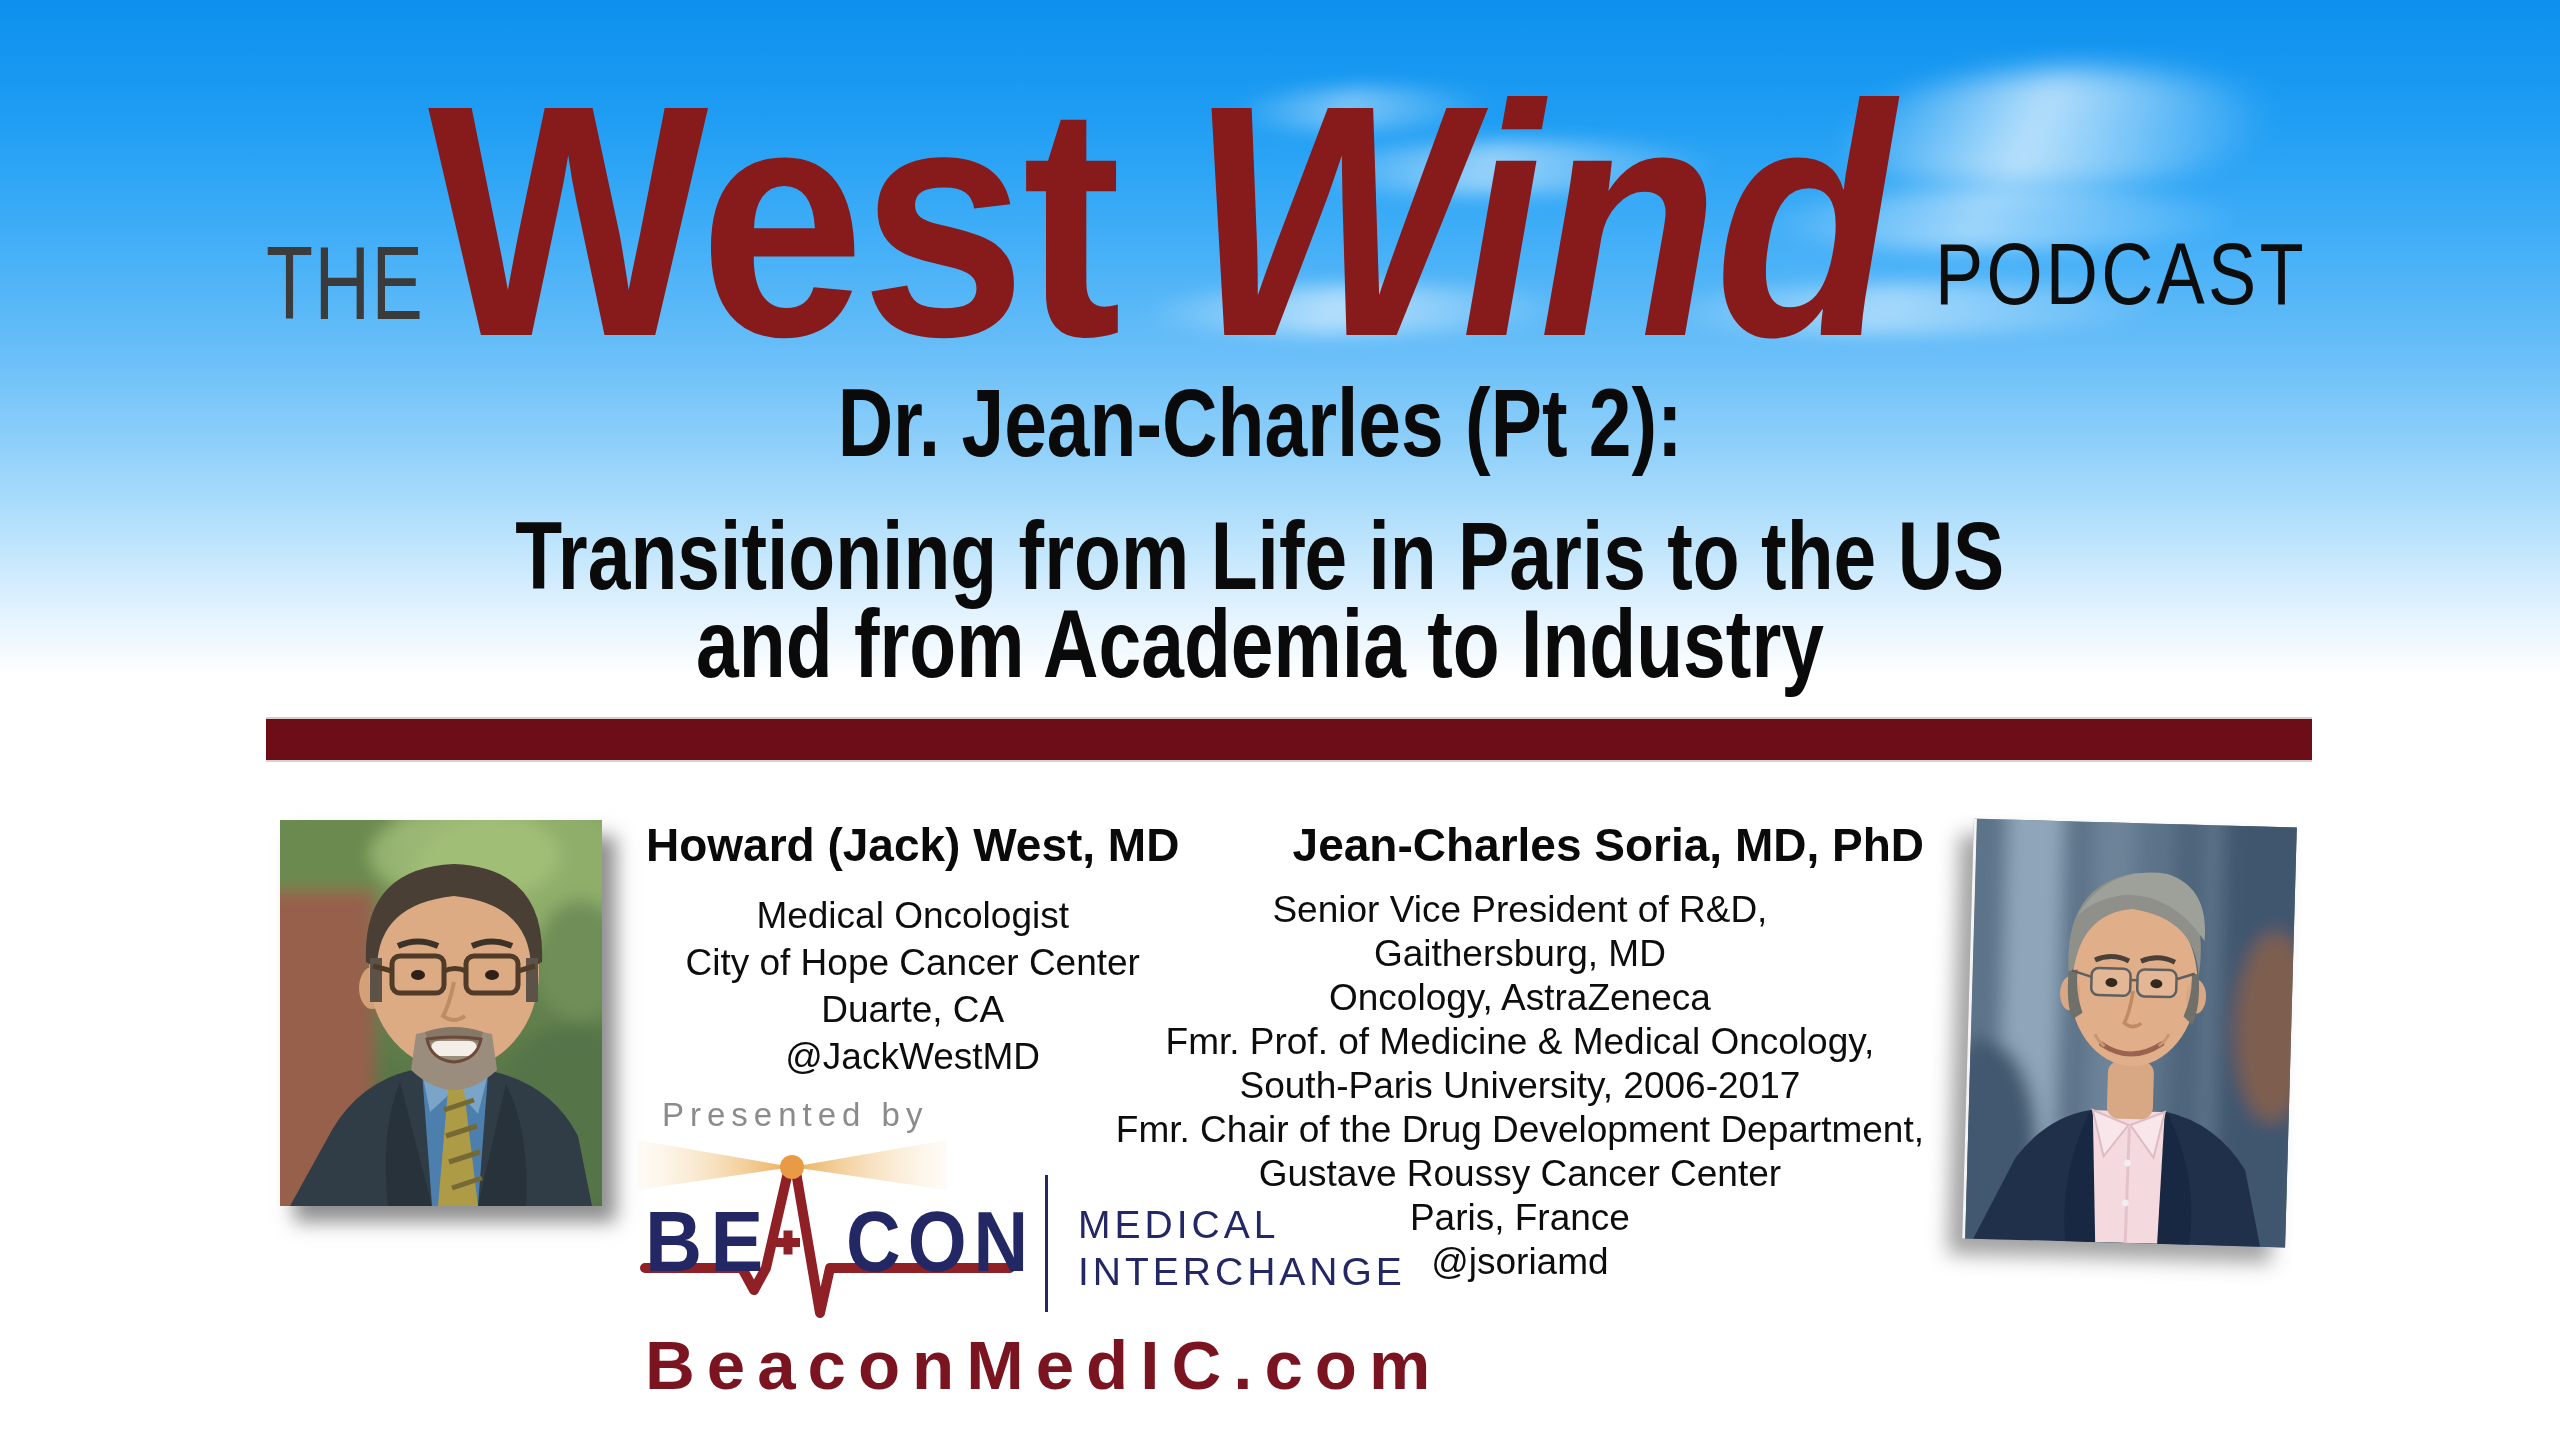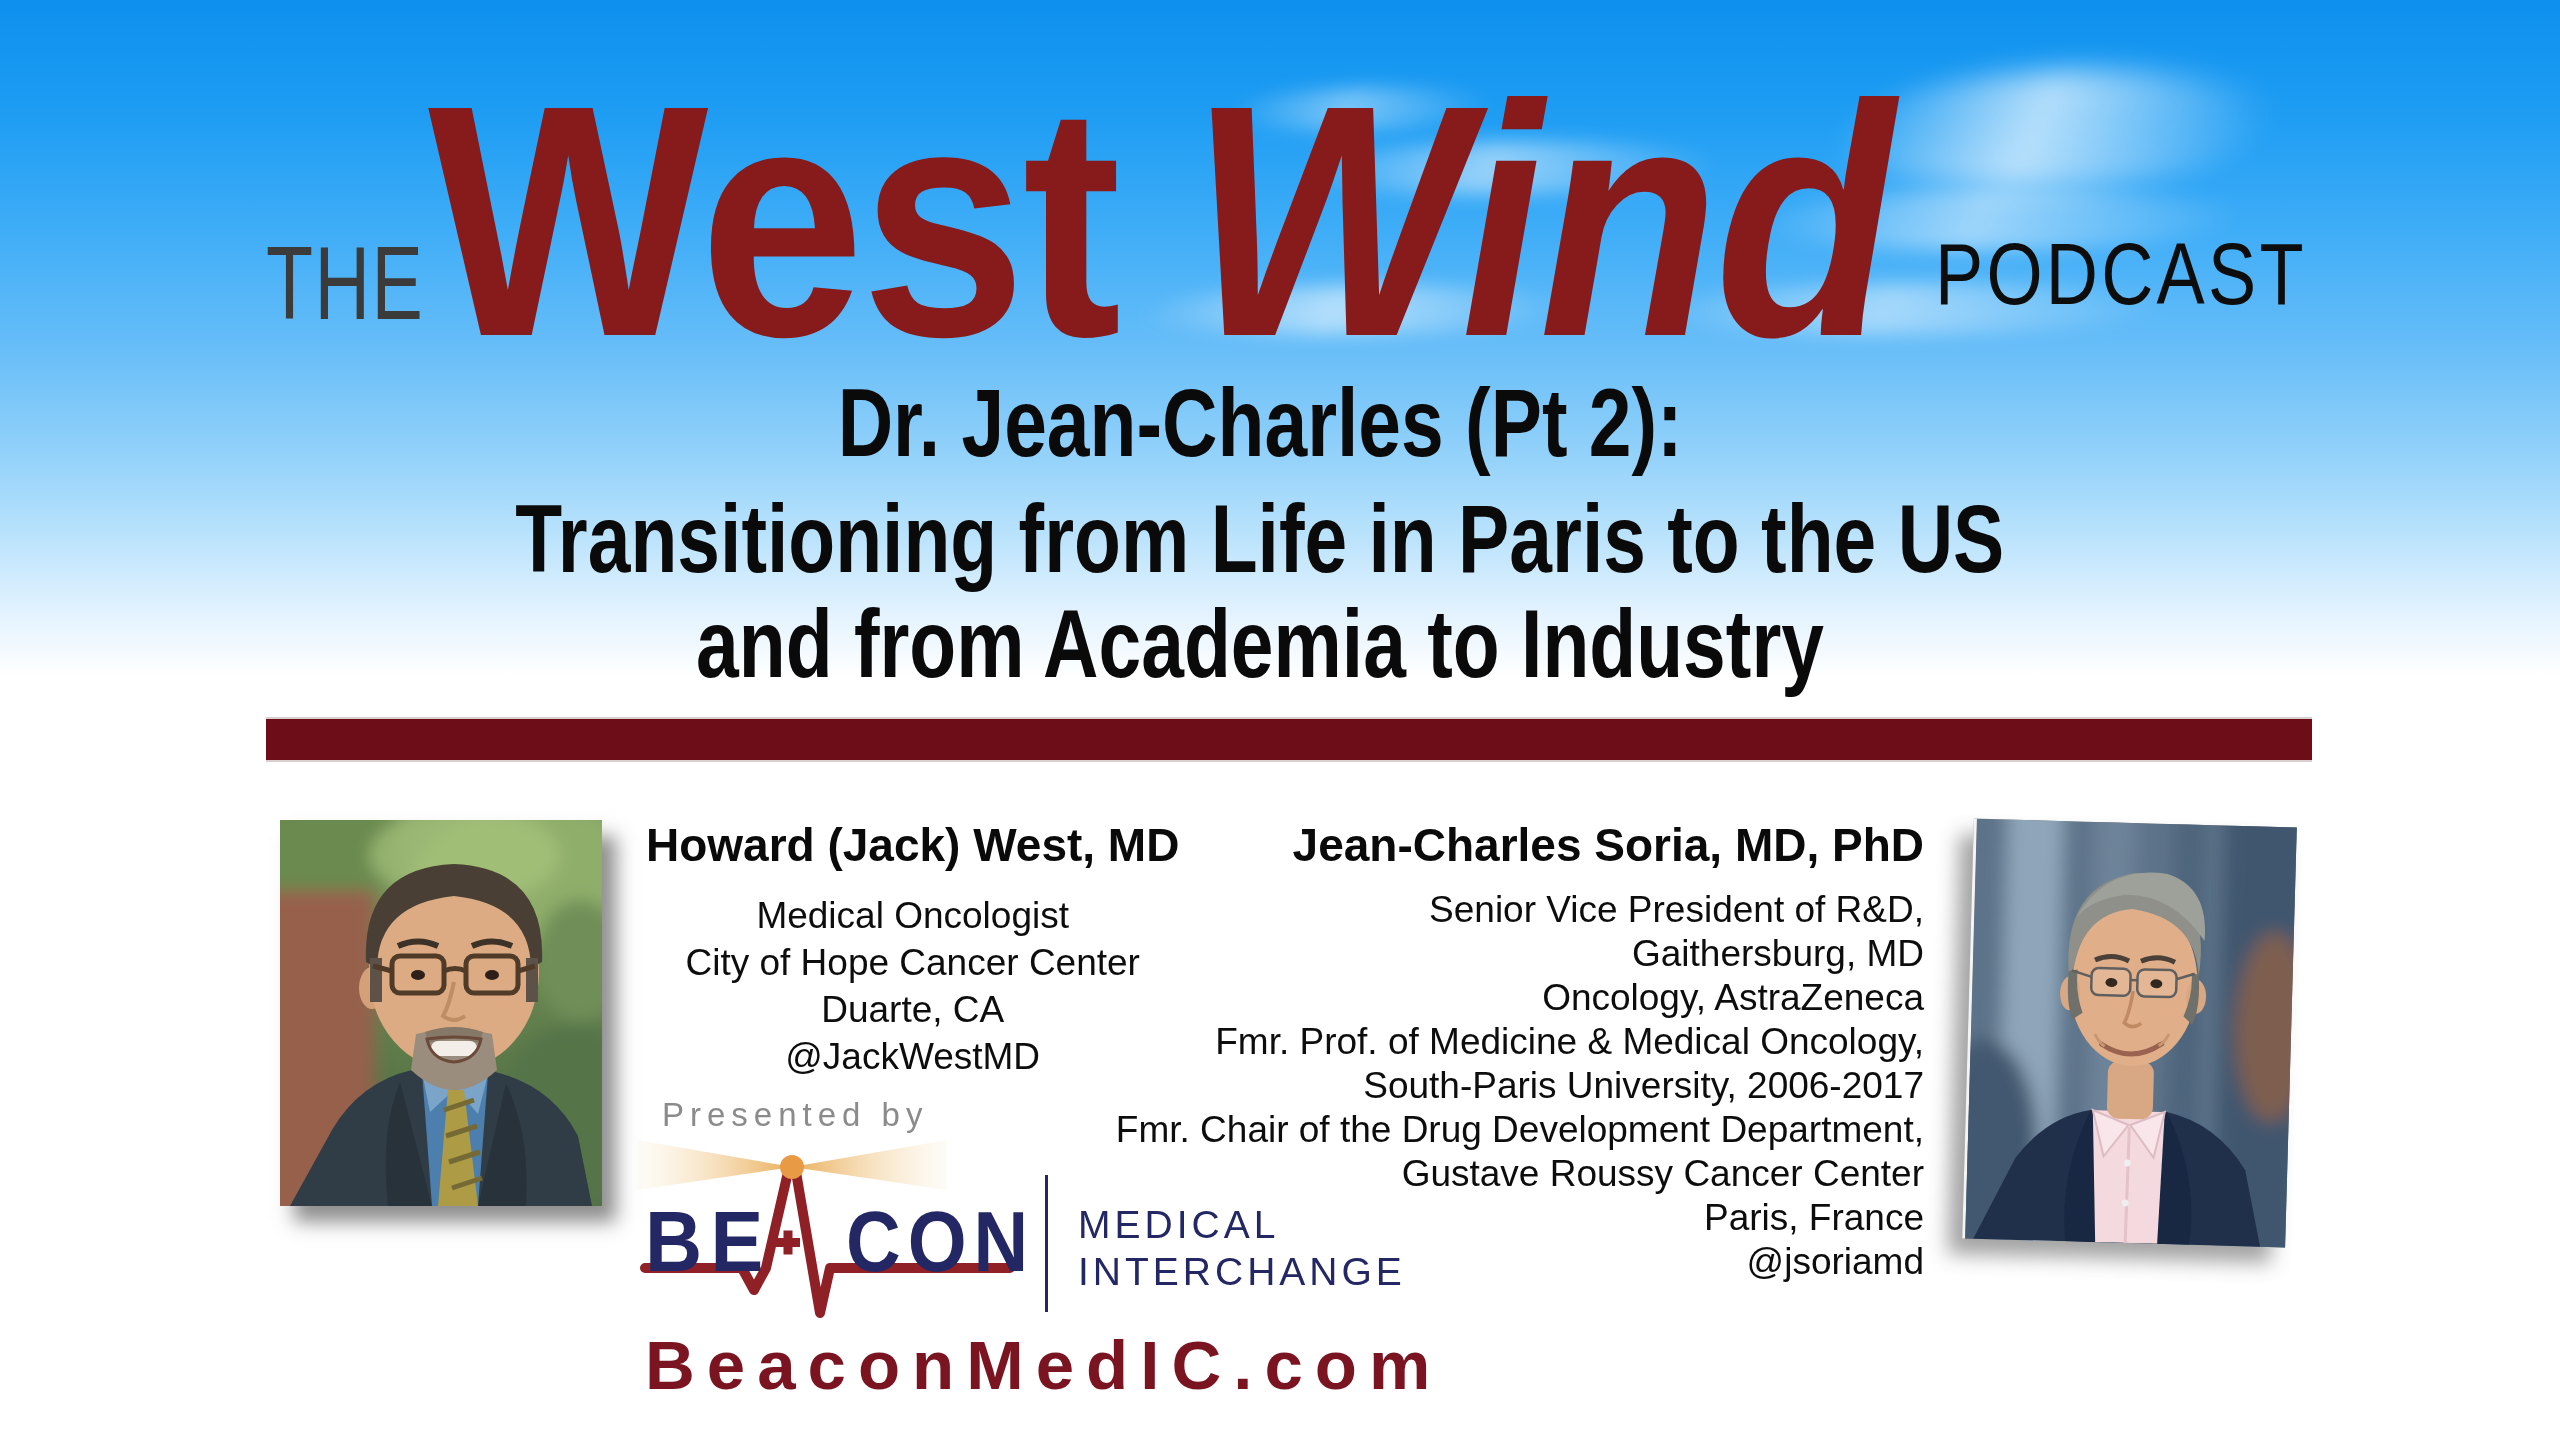--- a/index.html
+++ b/index.html
@@ -33,21 +33,21 @@
   .photo{box-shadow:14px 16px 18px rgba(50,50,50,0.55);background:#888;}
   .photo svg{display:block;}
   .photo-left{left:280px;top:820px;width:322px;height:386px;}
   .photo-right{left:1968px;top:823px;width:320px;height:420px;transform:rotate(1.6deg);
     box-shadow:-14px 16px 20px rgba(50,50,50,0.45);border-left:3px solid #f4f4f4;}
   
   .name{font-size:46px;font-weight:700;color:#0a0a0a;line-height:1;white-space:nowrap;}
   .cred{font-size:37px;color:#0d0d0d;line-height:47px;white-space:nowrap;}
   .left-block{left:646px;top:822px;text-align:center;}
   .right-block{right:636px;top:822px;text-align:right;}
-  .right-block .cred{line-height:44px;}
+  .right-block .cred{line-height:44px;text-align:center;}
   
   .presented{left:662px;top:1096px;font-size:33px;color:#8b8b8b;letter-spacing:6px;white-space:nowrap;}
   .beacon-word{top:1198px;font-size:86px;line-height:1;font-weight:700;color:#232864;white-space:nowrap;}
   .be{left:645px;letter-spacing:9px;transform:scaleX(0.92);transform-origin:left top;}
   .con{left:846px;letter-spacing:8px;transform:scaleX(0.88);transform-origin:left top;}
   .sep{left:1045px;top:1175px;width:3px;height:137px;background:#232864;}
   .tagline{left:1078px;font-size:39px;color:#232864;letter-spacing:4px;line-height:1;white-space:nowrap;}
   .tag1{top:1205px;}
   .tag2{top:1252px;}
   .site{left:645px;top:1326px;font-size:69px;font-weight:700;color:#7a1420;letter-spacing:12px;white-space:nowrap;}
@@ -63,21 +63,21 @@
   <div class="streak" style="left:1760px;top:190px;width:480px;height:60px;opacity:.55;"></div>
   <div class="streak" style="left:1140px;top:286px;width:430px;height:48px;opacity:.6;"></div>
   <div class="streak" style="left:1650px;top:284px;width:520px;height:50px;opacity:.5;"></div>
 
   <div class="abs kicker">THE</div>
   <div class="abs west">West</div>
   <div class="abs wind">Wind</div>
   <div class="abs podcast">PODCAST</div>
 
   <div class="abs ep-line" style="top:375px;"><span>Dr. Jean-Charles (Pt 2):</span></div>
-  <div class="abs ep-line" style="top:491px;"><span>Transitioning from Life in Paris to the US</span></div>
+  <div class="abs ep-line" style="top:508px;"><span>Transitioning from Life in Paris to the US</span></div>
   <div class="abs ep-line" style="top:596px;"><span>and from Academia to Industry</span></div>
 
   <div class="abs bar"></div>
 
   <div class="abs photo photo-left">
     <svg width="322" height="386" viewBox="0 0 322 386">
       <defs>
         <filter id="blurL" x="-30%" y="-30%" width="160%" height="160%">
             <feGaussianBlur stdDeviation="8"></feGaussianBlur>
           </filter>

